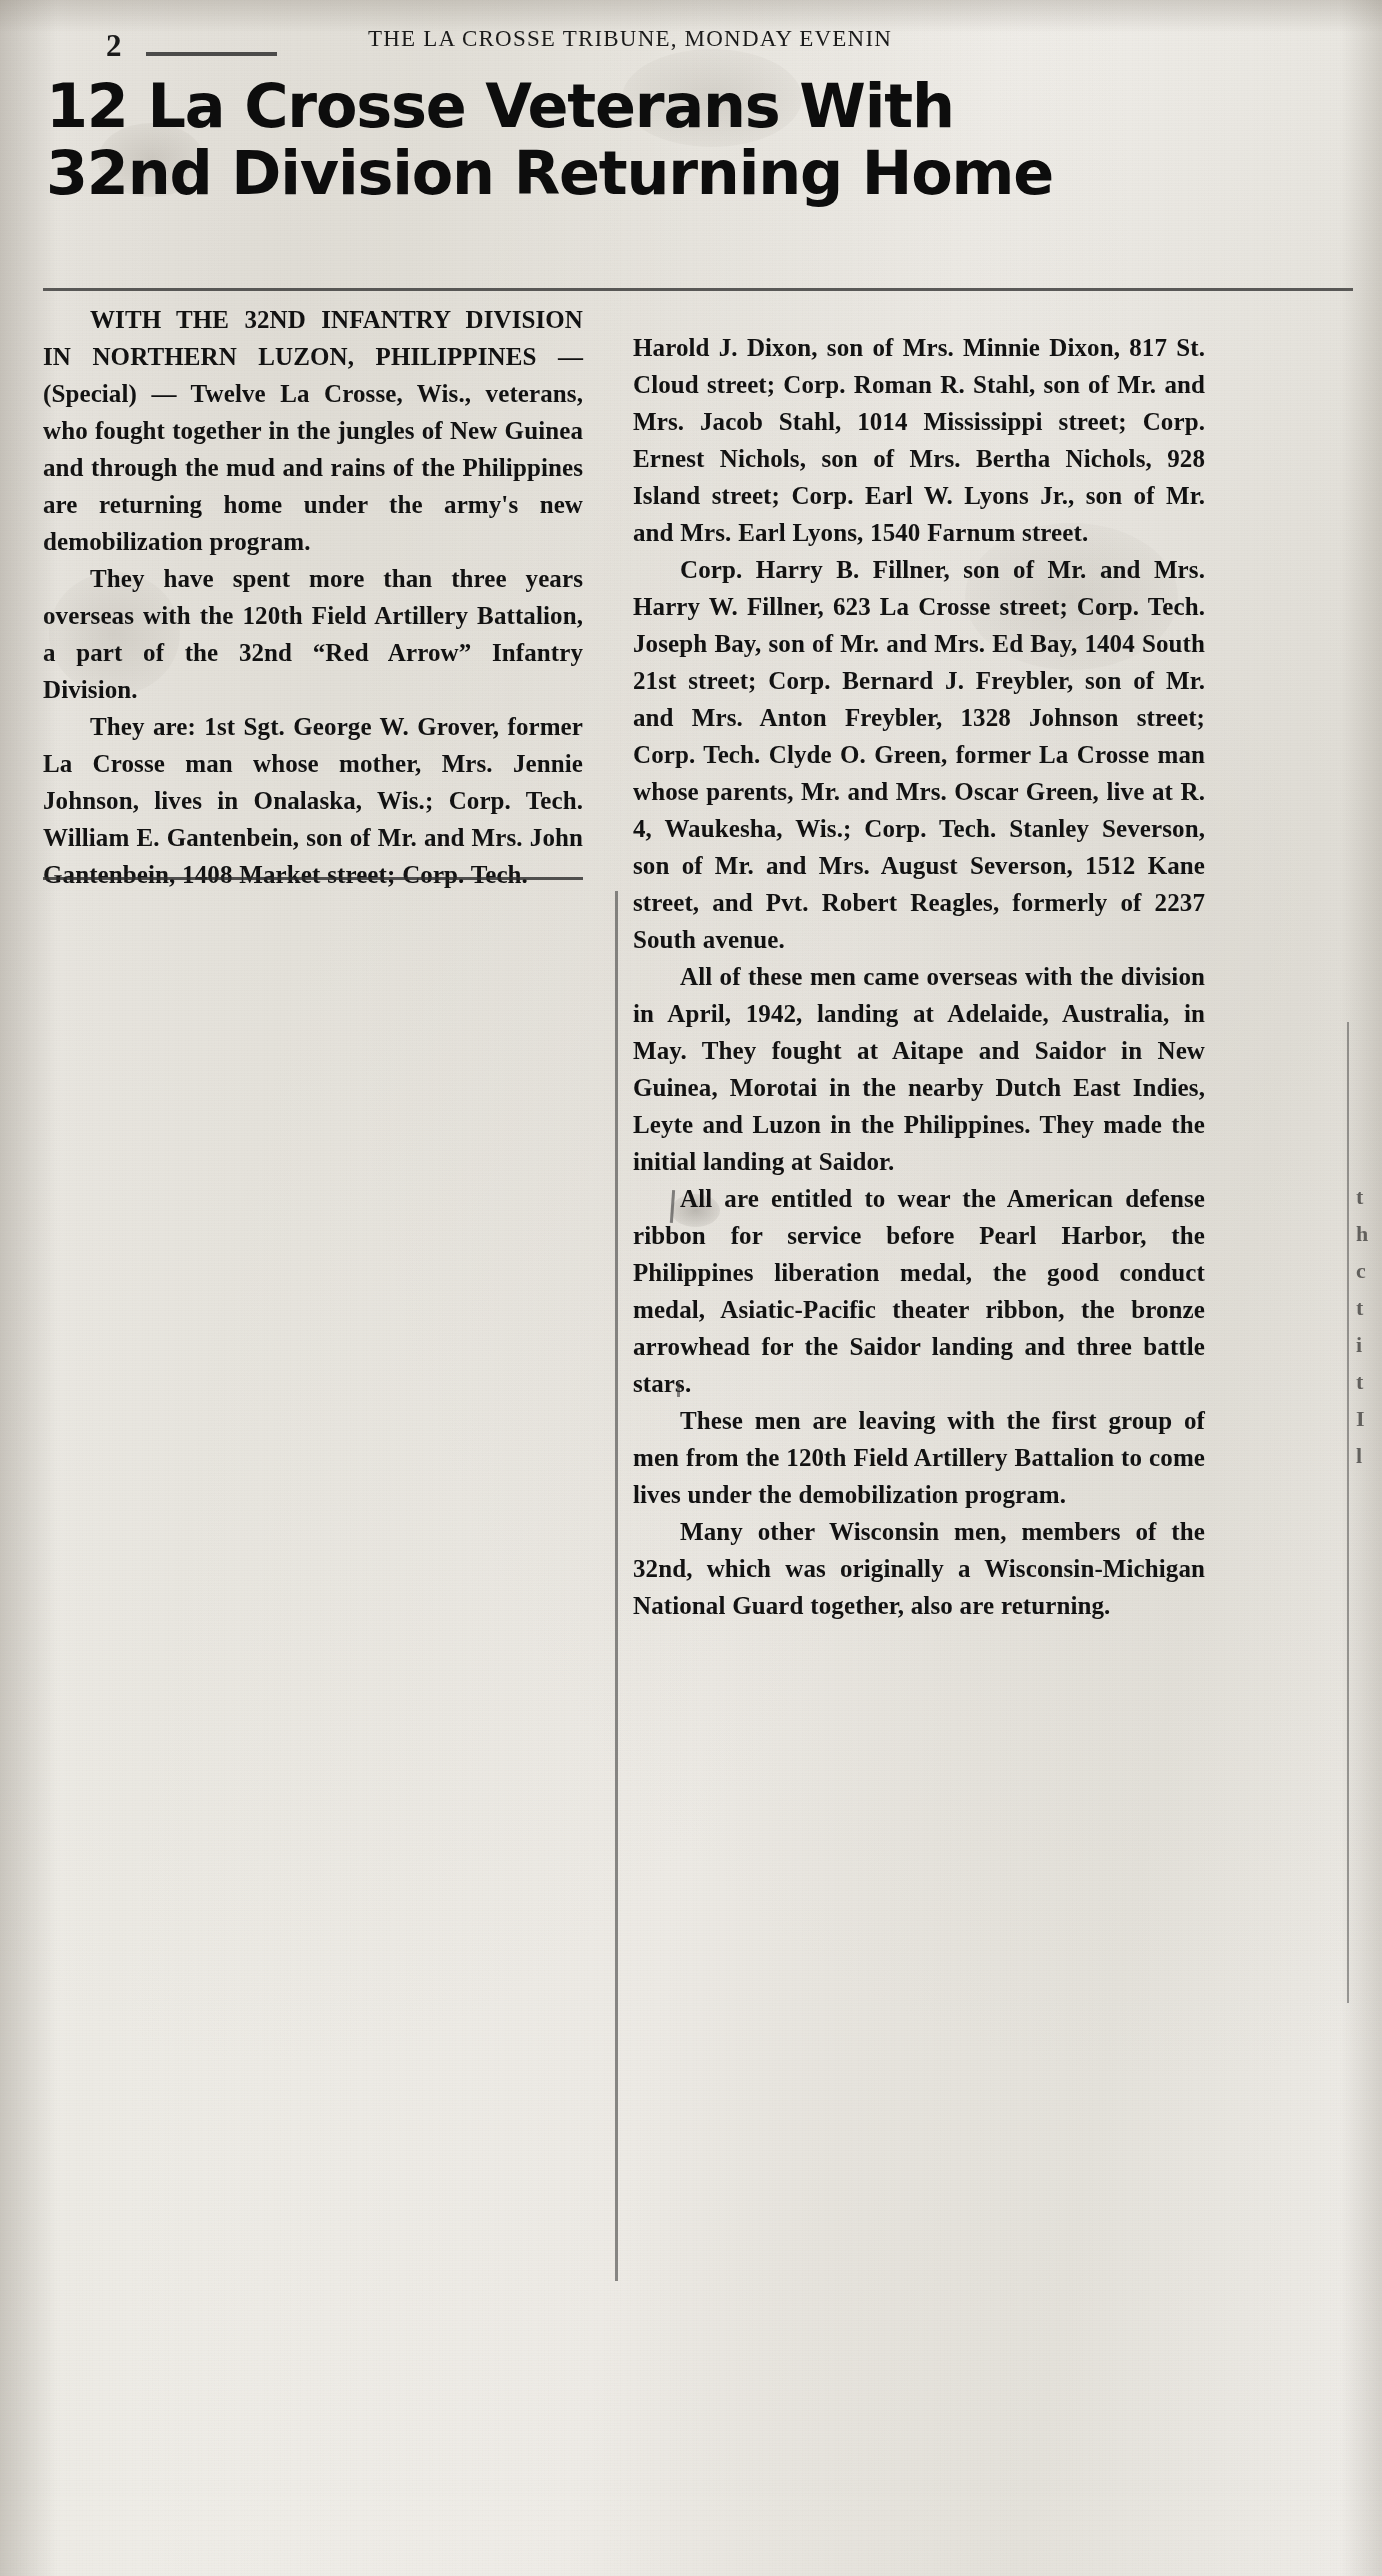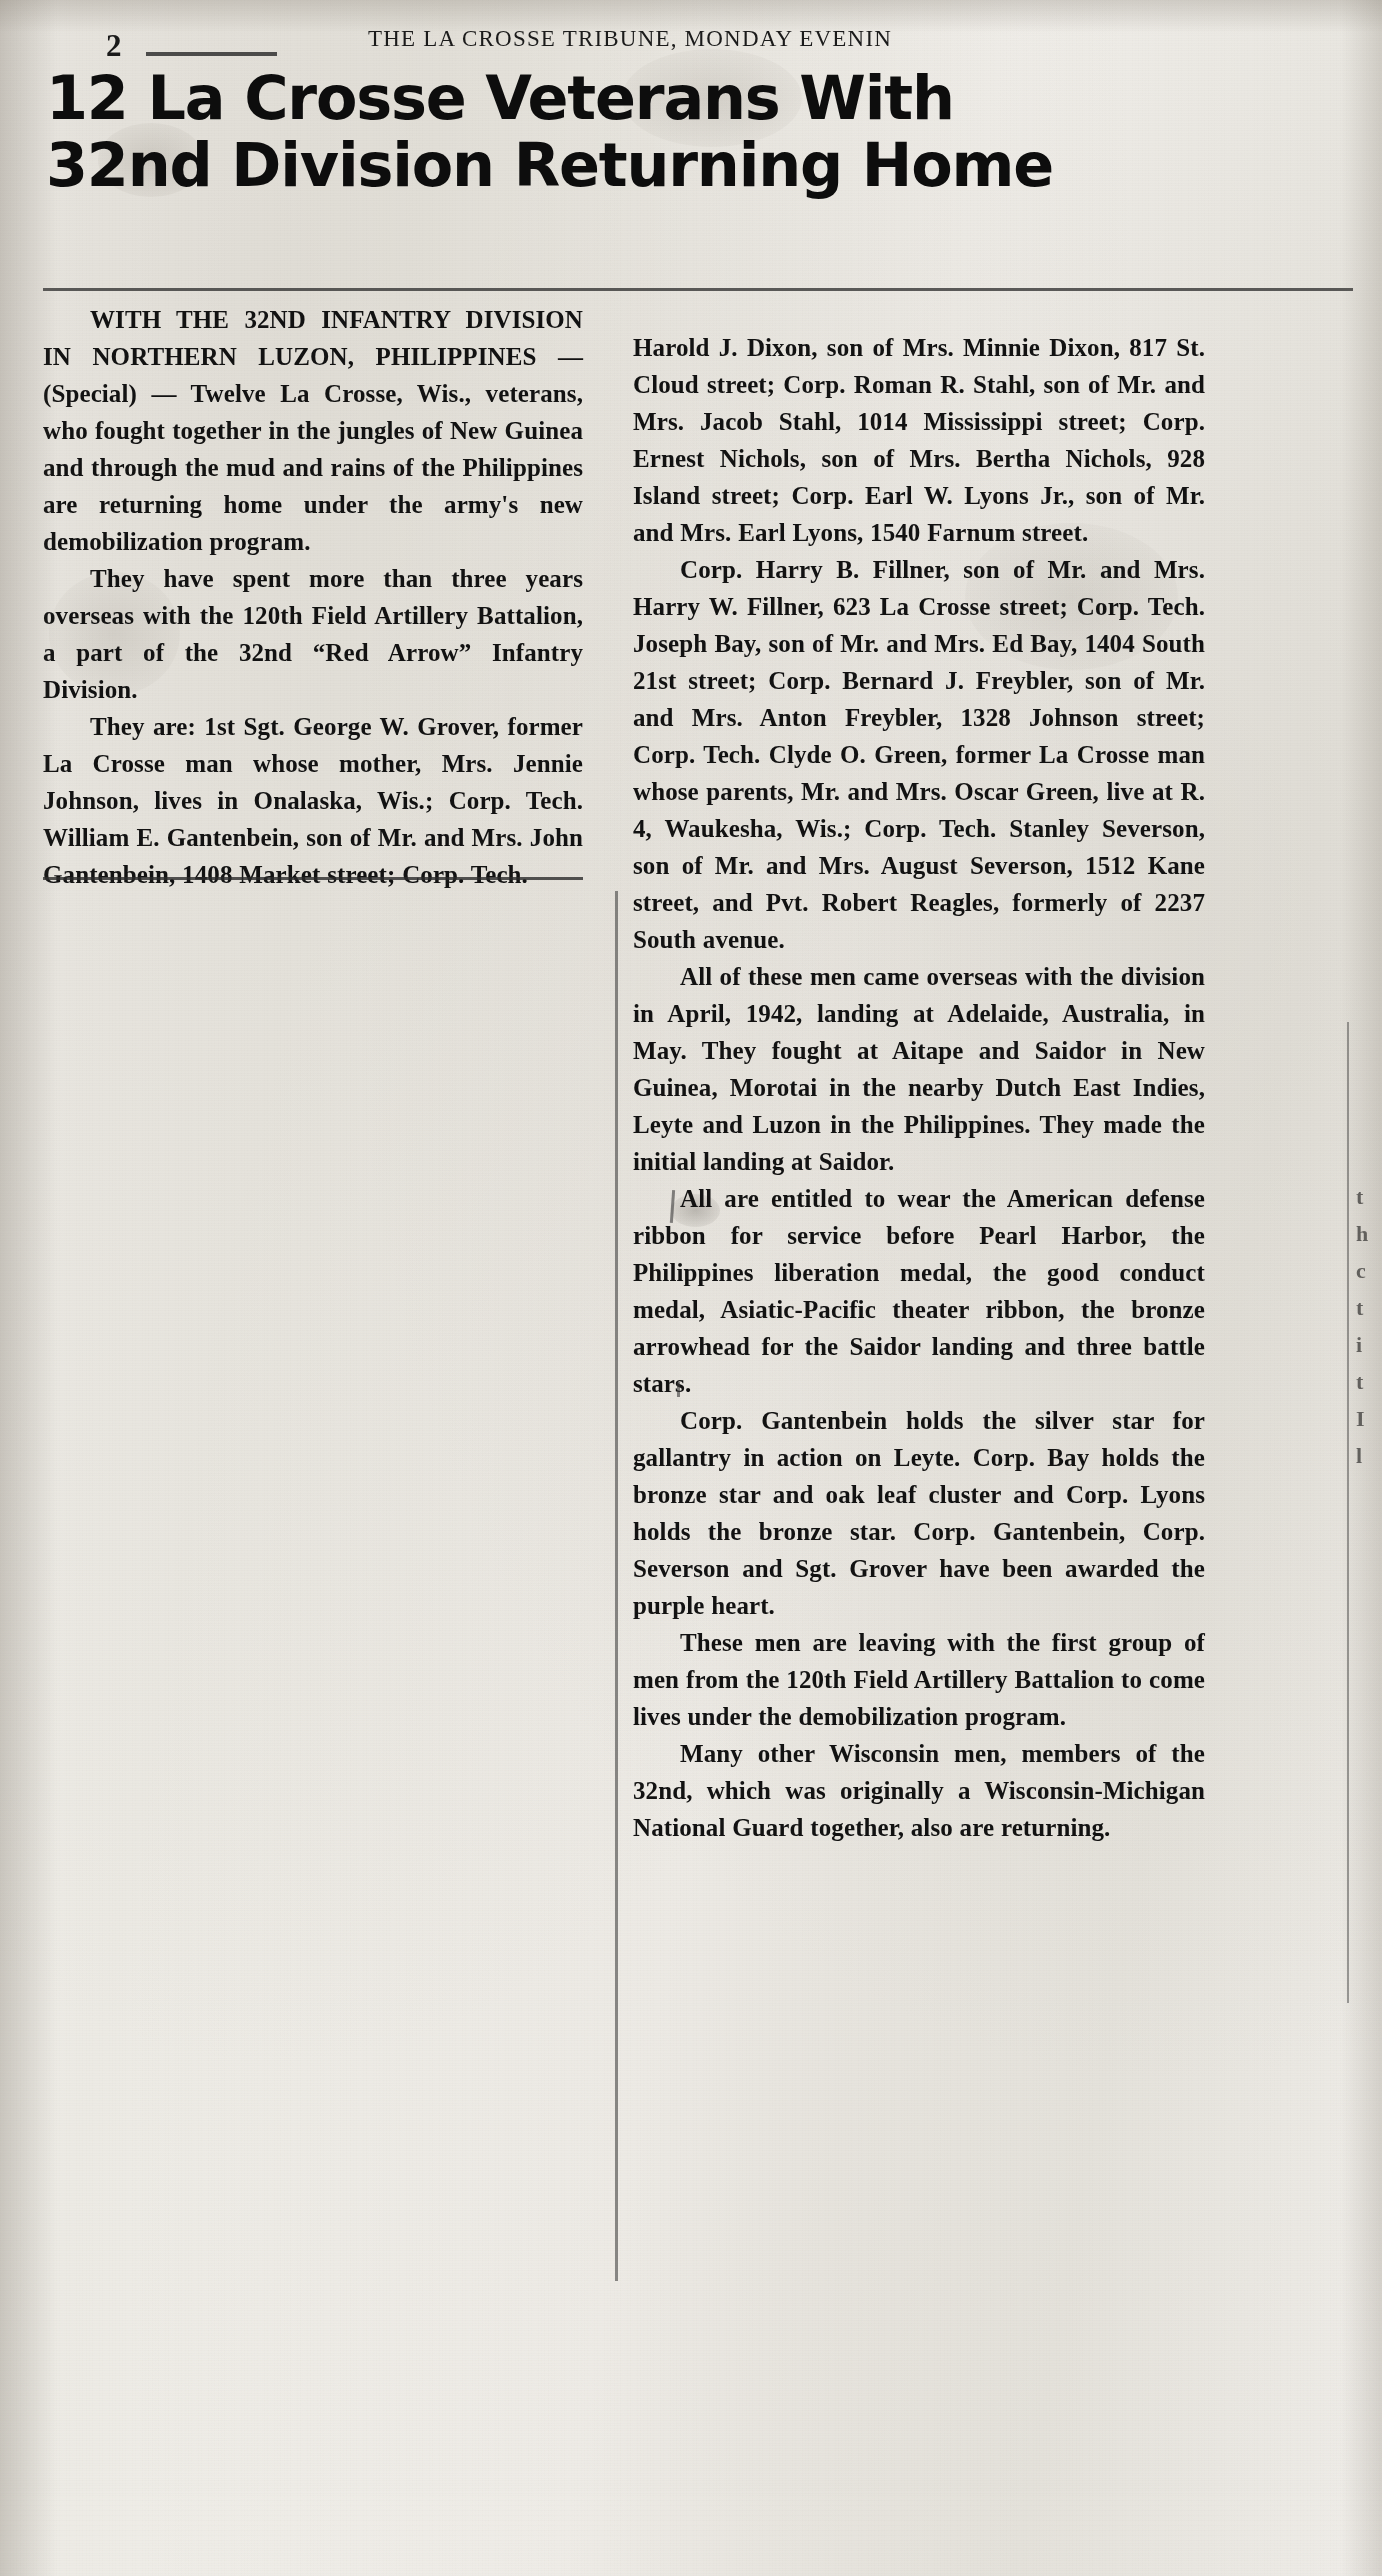--- a/index.html
+++ b/index.html
@@ -89,21 +89,21 @@
     color: #1b1b1b;
     letter-spacing: 1.2px;
     white-space: nowrap;
   }
 
   
   .headline {
     position: absolute;
     left: 46px;
     right: 33px;
-    top: 64px;
+    top: 72px;
   }
   .headline-line {
     font-family: "DejaVu Sans", sans-serif;
     font-weight: bold;
     font-size: 61px;
     line-height: 67px;
     color: #0d0d0d;
     letter-spacing: -1.2px;
     white-space: nowrap;
     transform: scaleX(0.99);
@@ -252,21 +252,20 @@
       <p>WITH THE 32ND INFANTRY DIVISION IN NORTHERN LUZON, PHILIPPINES — (Special) — Twelve La Crosse, Wis., veterans, who fought together in the jungles of New Guinea and through the mud and rains of the Philippines are returning home under the army's new demobilization program.</p>
       <p>They have spent more than three years overseas with the 120th Field Artillery Battalion, a part of the 32nd “Red Arrow” Infantry Division.</p>
       <p>They are: 1st Sgt. George W. Grover, former La Crosse man whose mother, Mrs. Jennie Johnson, lives in Onalaska, Wis.; Corp. Tech. William E. Gantenbein, son of Mr. and Mrs. John Gantenbein, 1408 Market street; Corp. Tech.</p>
     </div>
 
     <div class="col col-right">
       <p class="noindent">Harold J. Dixon, son of Mrs. Minnie Dixon, 817 St. Cloud street; Corp. Roman R. Stahl, son of Mr. and Mrs. Jacob Stahl, 1014 Mississippi street; Corp. Ernest Nichols, son of Mrs. Bertha Nichols, 928 Island street; Corp. Earl W. Lyons Jr., son of Mr. and Mrs. Earl Lyons, 1540 Farnum street.</p>
       <p>Corp. Harry B. Fillner, son of Mr. and Mrs. Harry W. Fillner, 623 La Crosse street; Corp. Tech. Joseph Bay, son of Mr. and Mrs. Ed Bay, 1404 South 21st street; Corp. Bernard J. Freybler, son of Mr. and Mrs. Anton Freybler, 1328 Johnson street; Corp. Tech. Clyde O. Green, former La Crosse man whose parents, Mr. and Mrs. Oscar Green, live at R. 4, Waukesha, Wis.; Corp. Tech. Stanley Severson, son of Mr. and Mrs. August Severson, 1512 Kane street, and Pvt. Robert Reagles, formerly of 2237 South avenue.</p>
       <p>All of these men came overseas with the division in April, 1942, landing at Adelaide, Australia, in May. They fought at Aitape and Saidor in New Guinea, Morotai in the nearby Dutch East Indies, Leyte and Luzon in the Philippines. They made the initial landing at Saidor.</p>
       <p>All are entitled to wear the American defense ribbon for service before Pearl Harbor, the Philippines liberation medal, the good conduct medal, Asiatic-Pacific theater ribbon, the bronze arrowhead for the Saidor landing and three battle stars.</p>
-      <p>Corp. Gantenbein holds the silver star for gallantry in action on Leyte. Corp. Bay holds the bronze star and oak leaf cluster and Corp. Lyons holds the bronze star. Corp. Gantenbein, Corp. Severson and Sgt. Grover have been awarded the purple heart.</p>
       <p>These men are leaving with the first group of men from the 120th Field Artillery Battalion to come lives under the demobilization program.</p>
       <p>Many other Wisconsin men, members of the 32nd, which was originally a Wisconsin-Michigan National Guard together, also are returning.</p>
     </div>
 
   </div>
 
   <div class="left-col-endrule"></div>
   <div class="col-rule"></div>
   <div class="neighbor-rule"></div>
   <div class="neighbor">t

